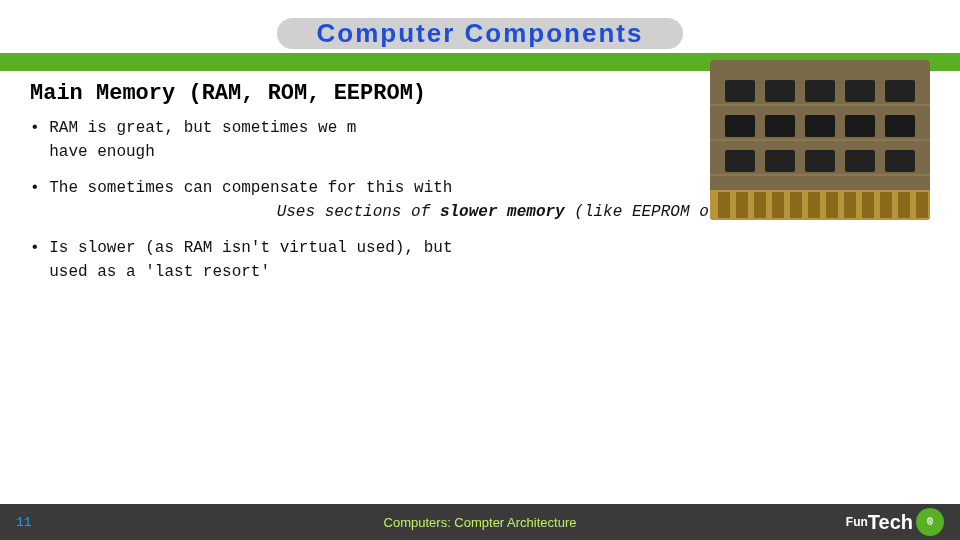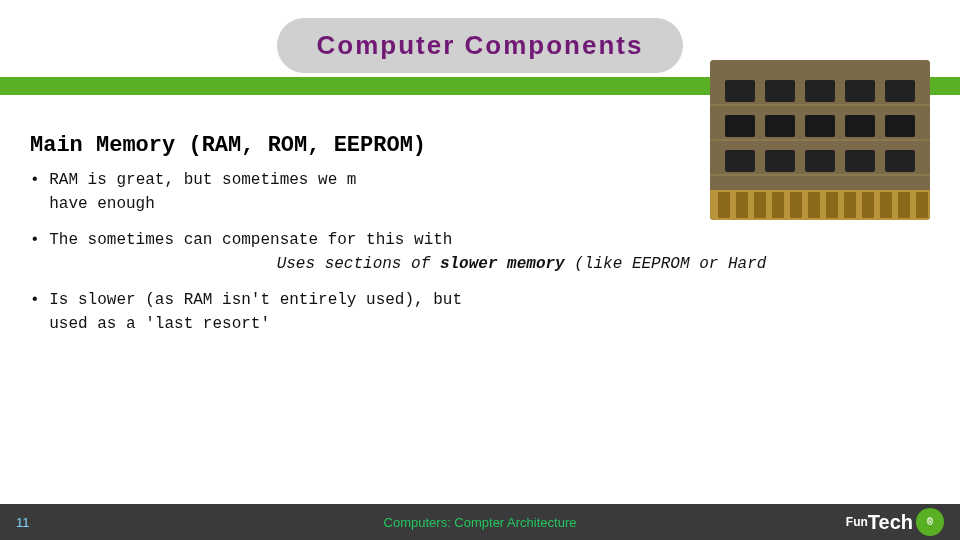--- a/index.html
+++ b/index.html
@@ -18,26 +18,26 @@
       position: relative;
       z-index: 2;
       width: 100%;
       background: #ffffff;
       padding: 10px 0 0 0;
     }
 
     .title-pill {
       background: #d0d0d0;
       border-radius: 30px;
-      padding: 12px 40px;
+      padding: 0 40px;
       display: inline-block;
       margin: 0 auto;
       font-size: 26px;
       font-weight: bold;
-      color: #701a75;
+      color: #1d4ed8;
       font-family: Arial, sans-serif;
       letter-spacing: 2px;
     }
 
     .header-center {
       text-align: center;
       padding: 8px 0 4px 0;
     }
 
     
@@ -55,21 +55,20 @@
       z-index: 2;
       padding: 10px 30px 0 30px;
     }
 
     .section-title {
       font-size: 22px;
       font-weight: bold;
       font-family: 'Courier New', Courier, monospace;
       color: #000;
       margin-bottom: 10px;
-      margin-top: 28px;
     }
 
     .bullet-block {
       margin-bottom: 12px;
     }
 
     .bullet-line {
       font-size: 16px;
       font-family: 'Courier New', Courier, monospace;
       color: #111;
@@ -117,29 +116,29 @@
       width: 100%;
       height: 36px;
       background: #3a3a3a;
       display: flex;
       align-items: center;
       justify-content: center;
       z-index: 10;
     }
 
     .footer-slide-num {
-      color: #7dd3fc;
+      color: #0ea5e9;
       font-size: 13px;
-      font-family: Liberation Sans, sans-serif;
+      font-family: Liberation Mono, monospace;
       position: absolute;
       left: 16px;
     }
 
     .footer-title {
-      color: #22c55e;
+      color: #bef264;
       font-size: 13px;
       font-family: Arial, sans-serif;
     }
 
     .footer-logo {
       position: absolute;
       right: 16px;
       display: flex;
       align-items: center;
     }
@@ -259,21 +258,21 @@
     <div class="bullet-line">
       • The  sometimes  can  compensate  for  this  with
     </div>
     <div class="bullet-line indent" style="font-style:italic;">
       Uses sections of  <span class="bold-italic">slower memory</span>  (like  EEPROM  or  Hard
     </div>
   </div>
 
   <div class="bullet-block">
     <div class="bullet-line">
-      • Is  slower  (as  RAM  isn't  <span class="bold-text">entirely</span>  used),  but
+      • Is  slower  (as  RAM  isn't  <span class="bold-text">virtual</span>  used),  but
     </div>
     <div class="bullet-line">
       &nbsp;&nbsp;used as a  'last resort'
     </div>
   </div>
 
 </div>
 
 <div class="footer">
   <span class="footer-slide-num">11</span>

